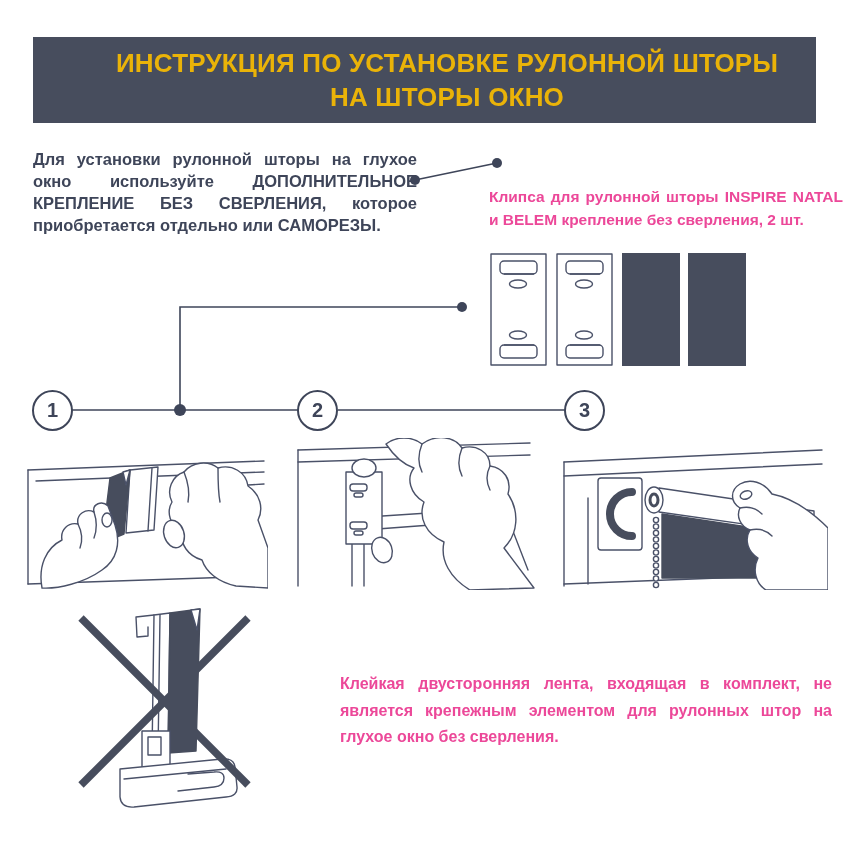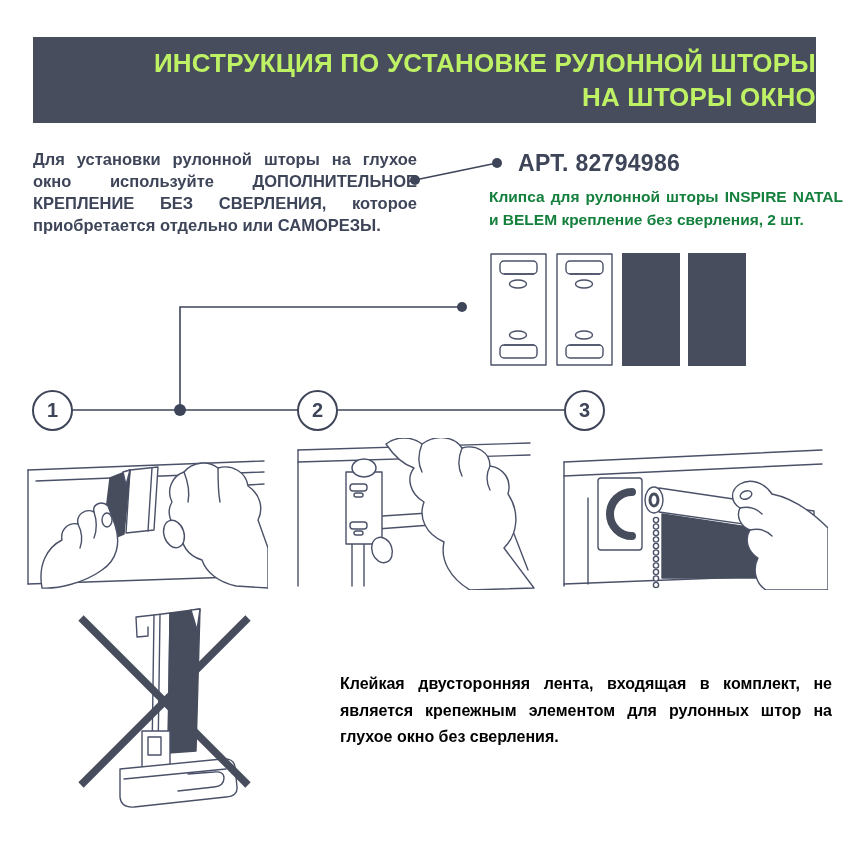--- a/index.html
+++ b/index.html
@@ -1,64 +1,63 @@
 <!DOCTYPE html>
 <html><head>
 <meta charset="utf-8">
 <style>
   * { margin:0; padding:0; box-sizing:border-box; }
   html,body { width:848px; height:848px; background:#ffffff;
     font-family:"Liberation Sans", sans-serif; }
   .page { position:relative; width:848px; height:848px; background:#ffffff; overflow:hidden; }
 
   .header-banner { position:absolute; left:33px; top:37px; width:783px; height:86px;
-    background:#474D5D; color:#bef264; display:flex; flex-direction:column;
-    align-items:flex-end; justify-content:center; text-align:center;
+    background:#474D5D; color:#eab308; display:flex; flex-direction:column;
+    align-items:center; justify-content:center; text-align:center;
     font-weight:bold; font-size:26px; line-height:34px; letter-spacing:0.2px;padding-left:45px; }
 
   .intro-paragraph { position:absolute; left:33px; top:148px; width:384px;
     font-size:16.5px; line-height:22px; font-weight:bold; color:#3E4559;
     text-align:justify; }
 
   .art-number { position:absolute; left:518px; top:150px;
     font-size:23px; font-weight:bold; color:#3E4559; letter-spacing:0.3px; }
 
   .product-description { position:absolute; left:489px; top:185px; width:354px;
-    font-size:15.5px; line-height:23px; font-weight:bold; color:#15803d;
+    font-size:15.5px; line-height:23px; font-weight:bold; color:#ec4899;
     text-align:justify; }
 
   .product-img { position:absolute; top:253px; width:57px; height:113px; }
   .product-dark { position:absolute; top:253px; width:58px; height:113px; background:#474D5D; }
 
   .connector-overlay { position:absolute; left:0; top:0; z-index:1; pointer-events:none; }
 
   .step-circle { position:absolute; top:390px; width:41px; height:41px;
     border:2px solid #3E4559; border-radius:50%; background:#ffffff;
     display:flex; align-items:center; justify-content:center;
     font-size:20px; font-weight:bold; color:#3E4559; z-index:2; }
 
   .step-illustration { position:absolute; top:438px; }
 
   .warning-paragraph { position:absolute; left:340px; width:492px;
-    font-size:16px; line-height:26.5px; font-weight:bold; color:#000000;
+    font-size:16px; line-height:26.5px; font-weight:bold; color:#ec4899;
     text-align:justify; }
 </style>
 </head>
 <body>
 
 <div class="page">
 
   <div class="header-banner">
     <div>ИНСТРУКЦИЯ ПО УСТАНОВКЕ РУЛОННОЙ ШТОРЫ</div>
     <div>НА ШТОРЫ ОКНО</div>
   </div>
 
   <p class="intro-paragraph">Для установки рулонной шторы на глухое окно используйте ДОПОЛНИТЕЛЬНОЕ КРЕПЛЕНИЕ БЕЗ СВЕРЛЕНИЯ, которое приобретается отдельно или САМОРЕЗЫ.</p>
 
-  <div class="art-number">АРТ. 82794986</div>
   <p class="product-description">Клипса для рулонной шторы INSPIRE NATAL и BELEM крепление без сверления, 2 шт.</p>
 
   <svg class="connector-overlay" width="848" height="848" viewBox="0 0 848 848">
     <g stroke="#3E4559" fill="#3E4559" stroke-width="1.6">
       <line x1="415" y1="180" x2="497" y2="163"></line>
       <circle cx="415" cy="180" r="5" stroke="none"></circle>
       <circle cx="497" cy="163" r="5" stroke="none"></circle>
       <polyline points="180,410 180,307 462,307" fill="none"></polyline>
       <circle cx="462" cy="307" r="5" stroke="none"></circle>
       <line x1="72" y1="410" x2="298" y2="410"></line>

